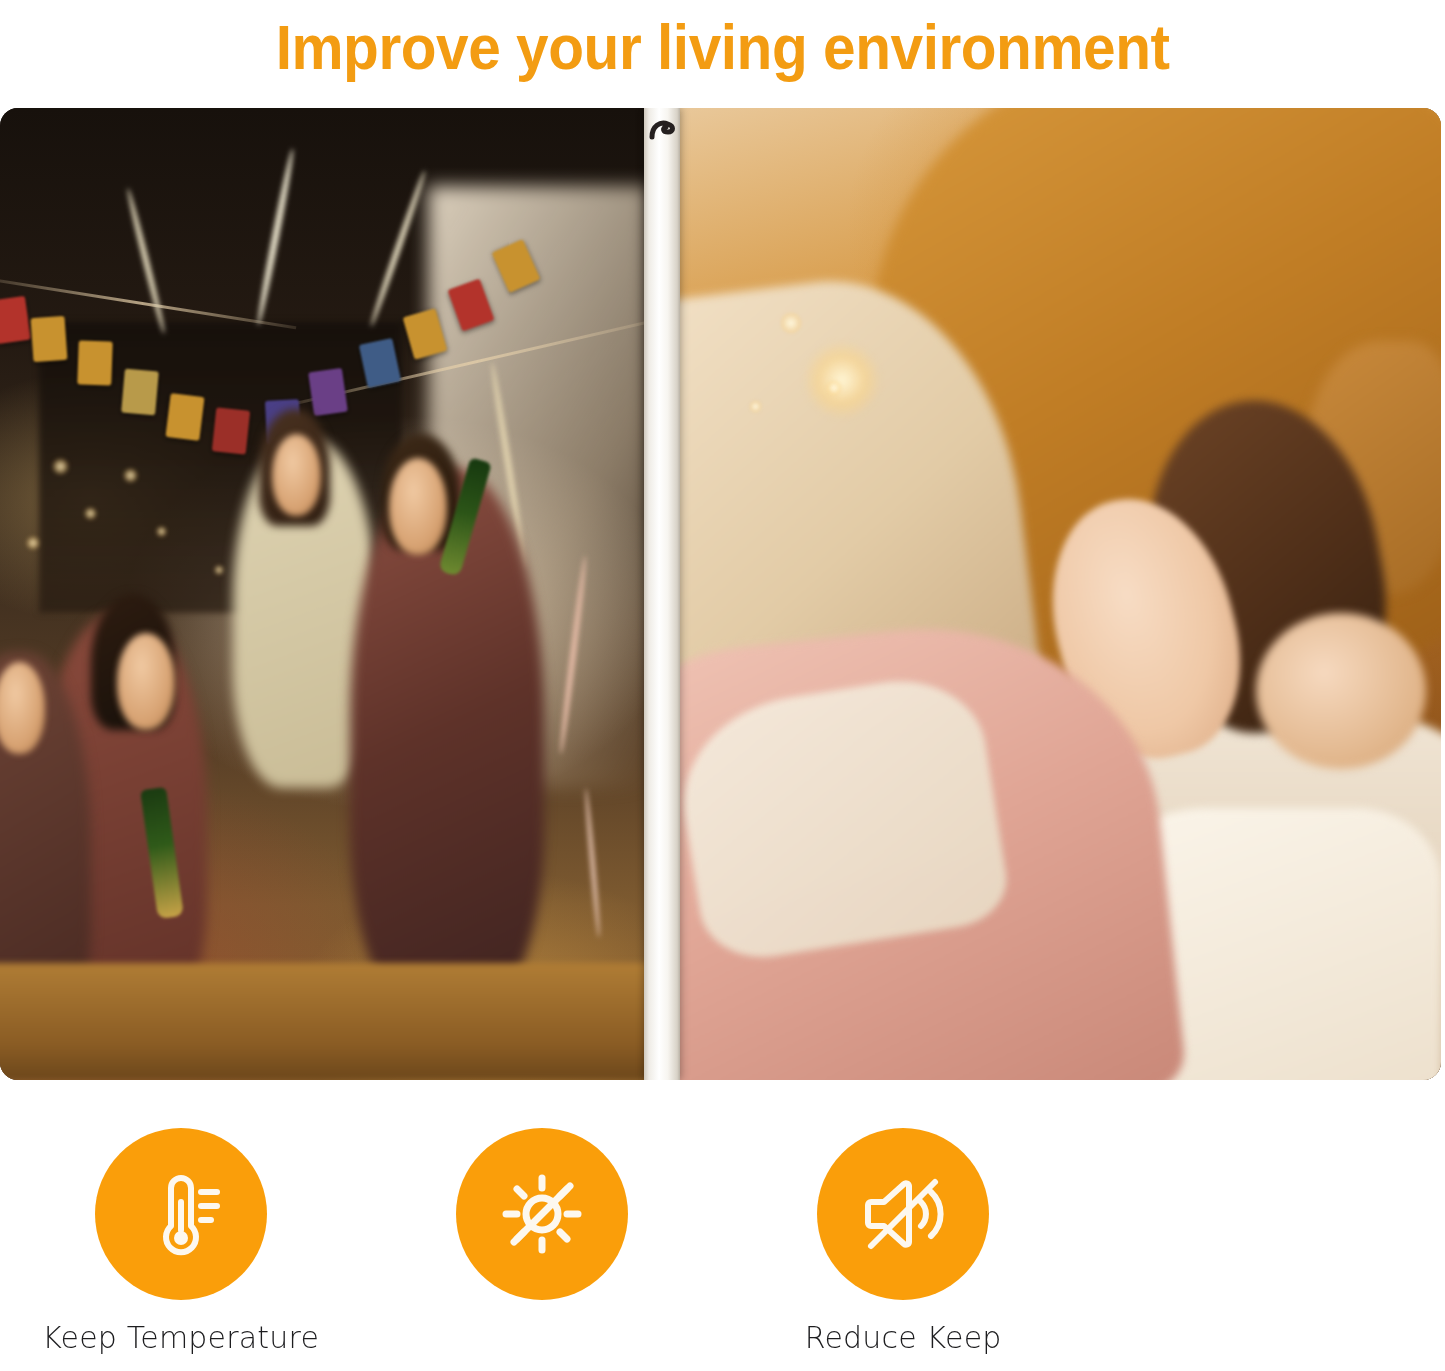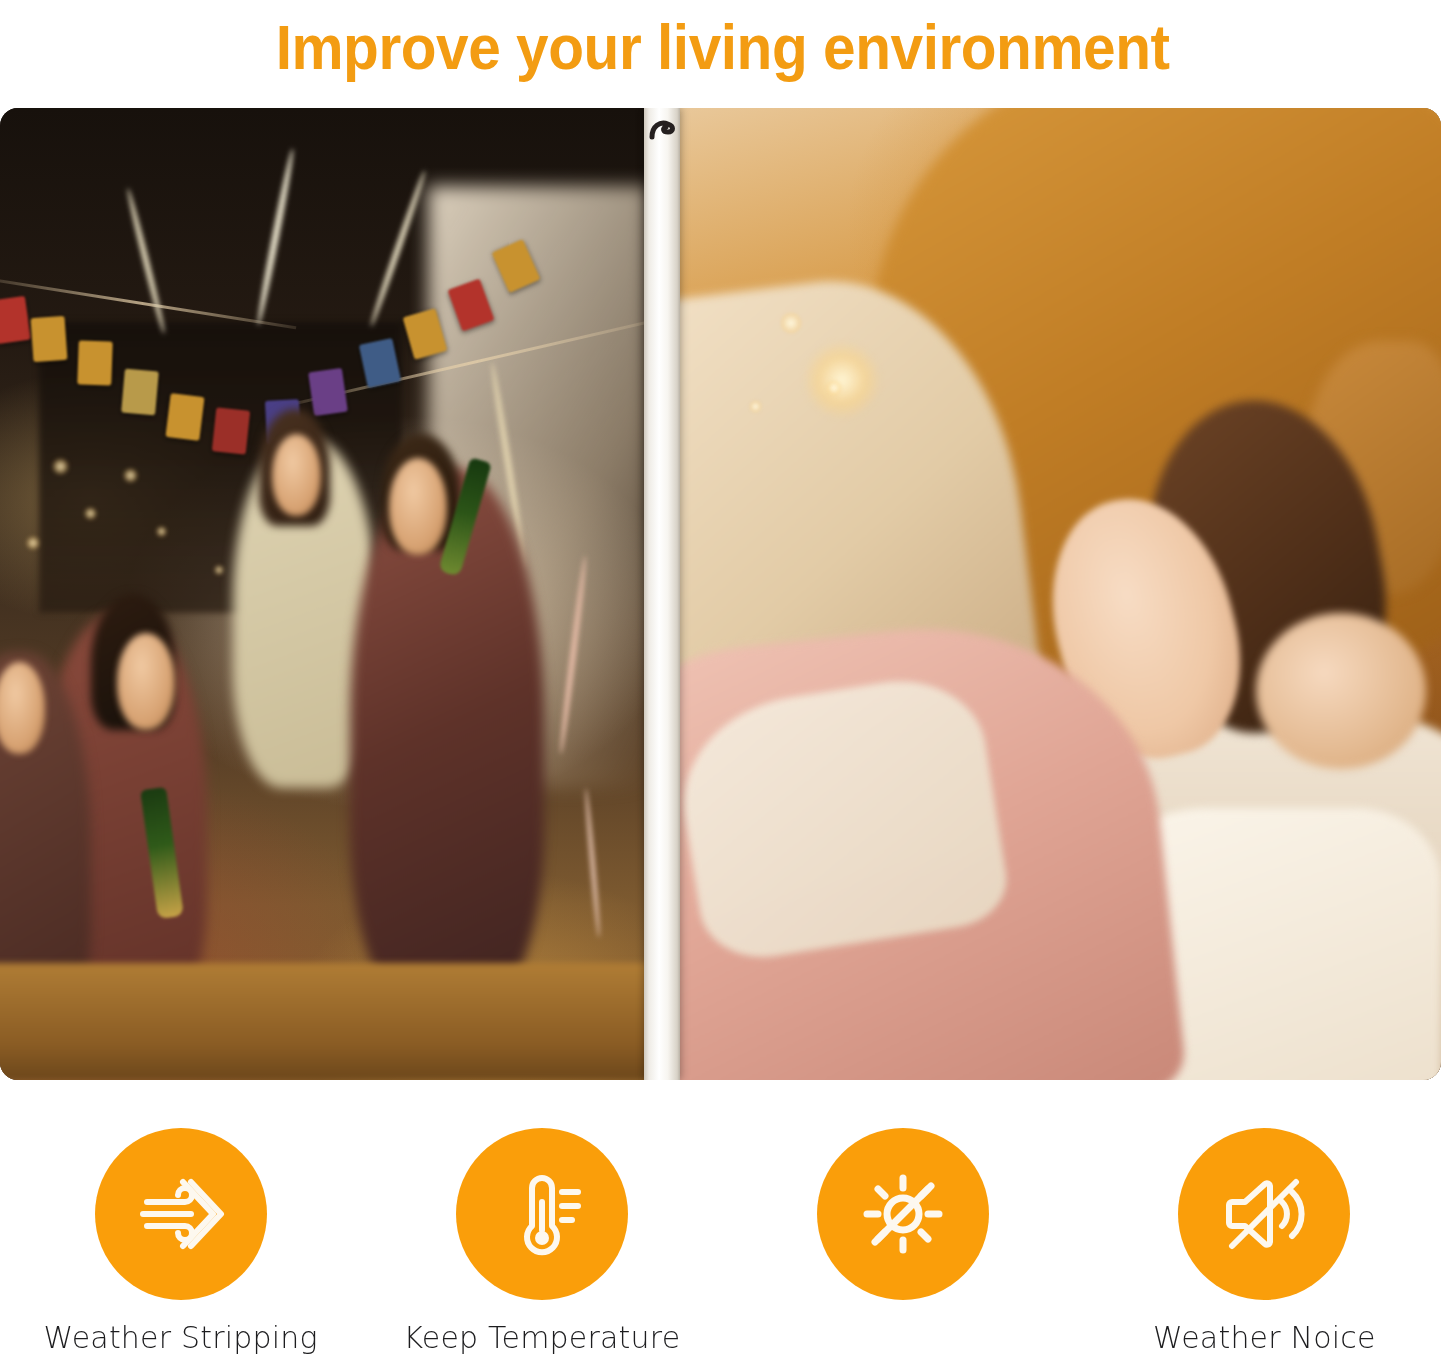--- a/index.html
+++ b/index.html
@@ -399,32 +399,20 @@
       <div class="r-face"></div>
       <div class="r-shirt"></div>
       <div class="r-arm"></div>
       <div class="r-blanket"></div>
       <div class="r-knit"></div>
     </div>
   </div>
 
   <div class="features">
 
-    <div class="feature">
-      <div class="feature-circle">
-        <svg width="104" height="104" viewBox="0 0 104 104" fill="none" stroke="#fdf8ef" stroke-width="6" stroke-linecap="round" stroke-linejoin="round">
-          <path d="M62 20 L92 52 L62 84"></path>
-          <path d="M54 20 L84 52 L54 84"></path>
-          <path d="M18 40 H56 a7 7 0 1 0 -7 -7"></path>
-          <path d="M14 52 H62"></path>
-          <path d="M18 64 H56 a7 7 0 1 1 -7 7"></path>
-        </svg>
-      </div>
-      <div class="feature-label">Weather Stripping</div>
-    </div>
 
     <div class="feature">
       <div class="feature-circle">
         <svg width="104" height="104" viewBox="0 0 104 104" fill="none" stroke="#fdf8ef" stroke-width="6" stroke-linecap="round" stroke-linejoin="round">
           <path d="M42 64 V26 a10 10 0 0 1 20 0 V64 a15 15 0 1 1 -20 0 Z"></path>
           <path d="M52 40 V68"></path>
           <circle cx="52" cy="76" r="7" fill="#fdf8ef" stroke="none"></circle>
           <path d="M72 30 H88"></path>
           <path d="M72 44 H88"></path>
           <path d="M72 58 H82"></path>
@@ -452,17 +440,17 @@
 
     <div class="feature">
       <div class="feature-circle">
         <svg width="104" height="104" viewBox="0 0 104 104" fill="none" stroke="#fdf8ef" stroke-width="6" stroke-linecap="round" stroke-linejoin="round">
           <path d="M20 40 h13 L53 22 a3 3 0 0 1 5 2 v56 a3 3 0 0 1 -5 2 L33 64 H20 a3 3 0 0 1 -3 -3 V43 a3 3 0 0 1 3 -3 Z"></path>
           <path d="M70 40 a17 17 0 0 1 0 24"></path>
           <path d="M80 30 a30 30 0 0 1 0 44"></path>
           <path d="M20 84 L84 20"></path>
         </svg>
       </div>
-      <div class="feature-label">Weather Noice</div>
+      <div class="feature-label">Reduce Keep</div>
     </div>
 
   </div>
 </div>
 
 </body></html>

